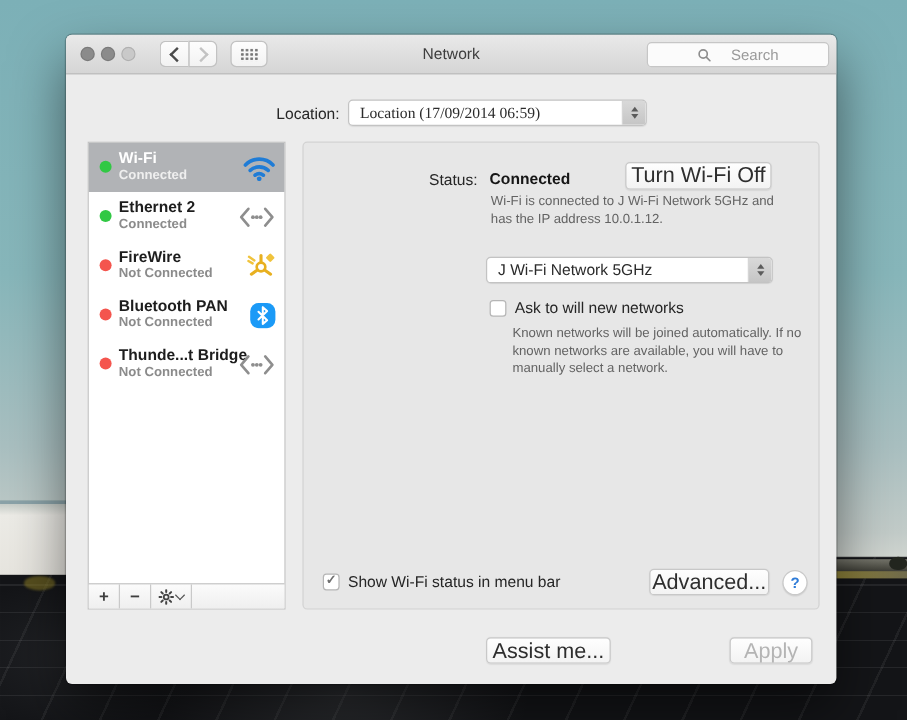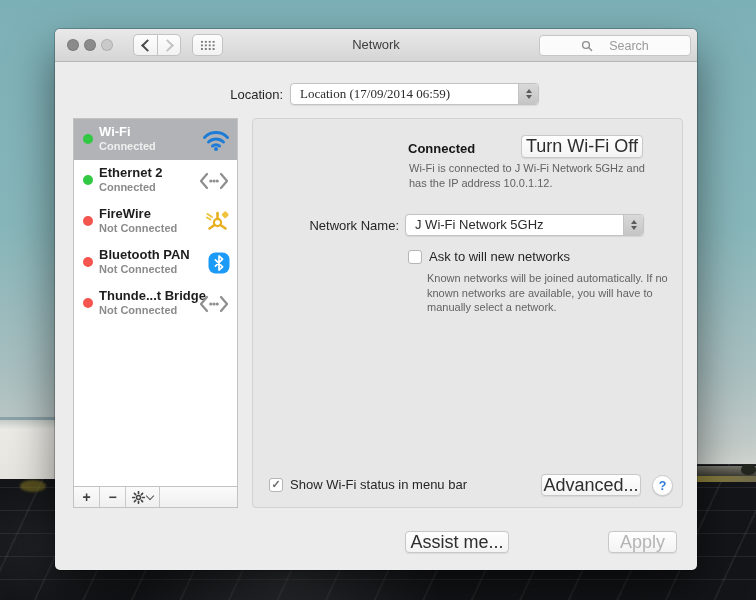--- a/index.html
+++ b/index.html
@@ -223,25 +223,25 @@
               <line x1="2.6" y1="11.4" x2="3.9" y2="10.1"></line>
                 <line x1="10.1" y1="3.9" x2="11.4" y2="2.6"></line>
             </g>
           </svg>
           <span class="gear-chev"></span>
         </div>
       </div>
     </div>
 
     <div class="panel">
+      <div class="p-label status-label">Status:</div>
       <div class="status-value">Connected</div>
       <div class="btn turnoff-btn">Turn Wi-Fi Off</div>
       <div class="fine status-desc">Wi-Fi is connected to J Wi-Fi Network 5GHz and has the IP address 10.0.1.12.</div>
 
-      <div class="p-label nn-label">Network Name:</div>
       <div class="popup nn-popup">
         <span class="ptext">J Wi-Fi Network 5GHz</span>
         <div class="stepper">
             <span class="tri up"></span>
             <span class="tri down"></span>
           </div>
       </div>
 
       <div class="checkbox ask-box"></div>
       <div class="ask-label">Ask to will new networks</div>

